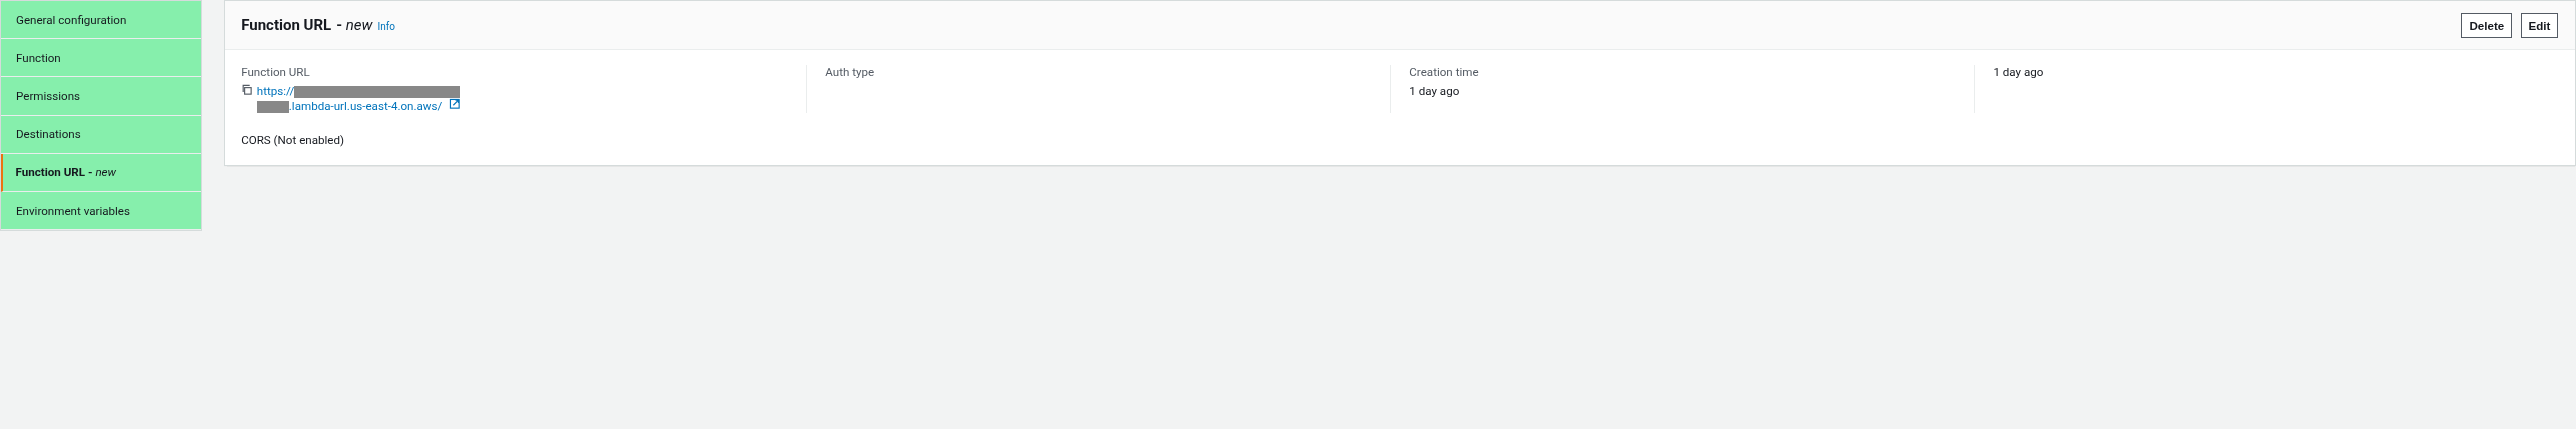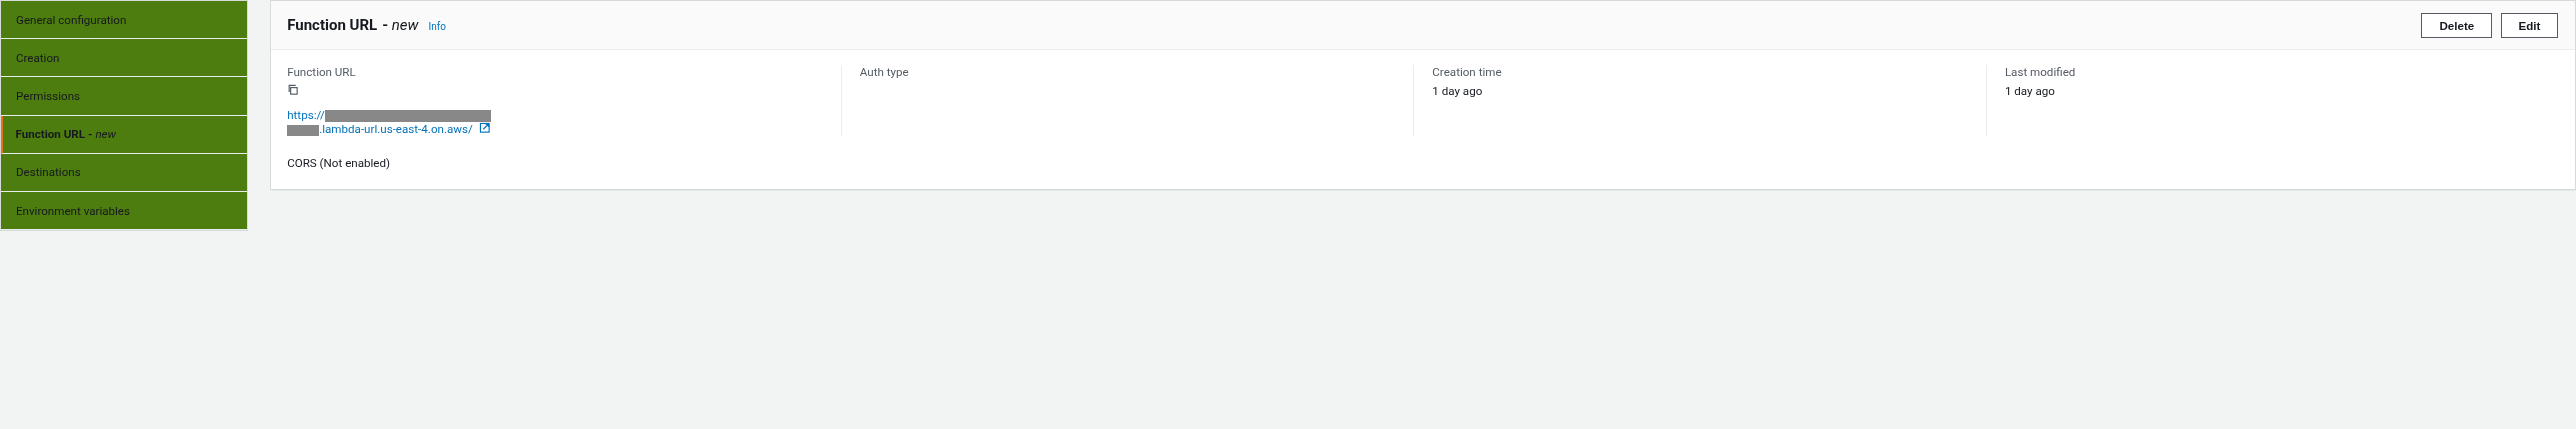--- a/index.html
+++ b/index.html
@@ -1,66 +1,66 @@
 <!DOCTYPE html>
 <html style="font-size:13.3px"><head>
 <meta charset="utf-8">
 <style>
 * { box-sizing: border-box; margin: 0; padding: 0; }
 body { font-family: -apple-system, BlinkMacSystemFont, "Segoe UI", Roboto, Arial, sans-serif; background: #f2f3f3; color: #16191f; font-size: 11.6px; }
 .layout { display: flex; width: 100%; min-height: 215px; }
-.sidebar { width: 248px; background: #4d7c0f; border: 0.8px solid #d5dbdb; }
+.sidebar { width: 202px; background: #86efac; border: 0.8px solid #d5dbdb; }
 .sidebar-item { padding: 11.6px 15px; border-bottom: 0.8px solid #eaeded; cursor: pointer; font-size: 11.6px; color: #16191f; }
 .sidebar-item.active { font-weight: 700; border-left: 2.5px solid #ec7211; padding-left: 12.5px; }
 .sidebar-item .new { font-style: italic; font-weight: 400; }
 .main { flex: 1; padding: 0 0 0 21.6px; }
 .panel { background: #fff; border: 0.8px solid #d5dbdb; box-shadow: 0 0.8px 0.8px rgba(0,0,0,0.05); }
 .panel-header { display: flex; align-items: center; justify-content: space-between; padding: 11.6px 16.6px; border-bottom: 0.8px solid #eaeded; background: #fafafa; }
 .panel-title { font-size: 15px; font-weight: 700; display: inline-flex; align-items: baseline; gap: 5px; }
 .panel-title .new { font-style: italic; font-weight: 400; }
-.info-link { color: #0073bb; font-size: 10px; font-weight: 400; cursor: pointer; margin-left: 5px; }
+.info-link { color: #0073bb; font-size: 10px; font-weight: 400; cursor: pointer; }
 .actions { display: flex; gap: 8.3px; }
-.btn { background: #fff; border: 0.8px solid #545b64; padding: 5px 17px; font-size: 11.6px; font-weight: 700; cursor: pointer; color: #16191f; }
+.btn { background: #fff; border: 0.8px solid #545b64; padding: 5px 7px; font-size: 11.6px; font-weight: 700; cursor: pointer; color: #16191f; }
 .panel-body { padding: 15px 16.6px 18.3px; }
 .grid { display: flex; gap: 0; }
 .cell { flex: 1; padding-right: 16.6px; }
 .cell + .cell { border-left: 0.8px solid #eaeded; padding-left: 18px; }
 .cell-label { font-size: 11.6px; color: #545b64; margin-bottom: 5px; }
 .cell-value { font-size: 11.6px; color: #16191f; }
-.url-row { display: flex; align-items: flex-start; gap: 12px; flex-direction: column; }
+.url-row { display: flex; align-items: flex-start; gap: 4px; }
 .url-link { color: #0073bb; word-break: break-all; display: inline; }
 .url-link a { color: #0073bb; text-decoration: none; }
 .redact { display: inline-block; background: #888; height: 11.6px; vertical-align: middle; }
 .redact.r1 { width: 166px; }
 .redact.r2 { width: 32px; }
 .copy-icon, .ext-icon { display: inline-flex; cursor: pointer; color: #545b64; }
 .ext-icon { color: #0073bb; margin-left: 3.3px; }
 .cors { margin-top: 20px; font-size: 11.6px; }
 svg { display: block; }
 </style>
 </head>
 <body>
 
 <div class="layout">
   <nav class="sidebar">
     <div class="sidebar-item">
       <span>General configuration</span>
     </div>
     <div class="sidebar-item">
-      <span>Creation</span>
+      <span>Function</span>
     </div>
     <div class="sidebar-item">
       <span>Permissions</span>
     </div>
+    <div class="sidebar-item">
+      <span>Destinations</span>
+    </div>
     <div class="sidebar-item active">
       <span>Function URL</span>
       <span> - <span class="new">new</span></span>
-    </div>
-    <div class="sidebar-item">
-      <span>Destinations</span>
     </div>
     <div class="sidebar-item">
       <span>Environment variables</span>
     </div>
   </nav>
 
   <main class="main">
     <section class="panel">
       <header class="panel-header">
         <div class="panel-title">
@@ -101,21 +101,20 @@
           <div class="cell">
             <div class="cell-label">Auth type</div>
           </div>
 
           <div class="cell">
             <div class="cell-label">Creation time</div>
             <div class="cell-value">1 day ago</div>
           </div>
 
           <div class="cell">
-            <div class="cell-label">Last modified</div>
             <div class="cell-value">1 day ago</div>
           </div>
 
         </div>
 
         <div class="cors">CORS (Not enabled)</div>
       </div>
     </section>
   </main>
 </div>

